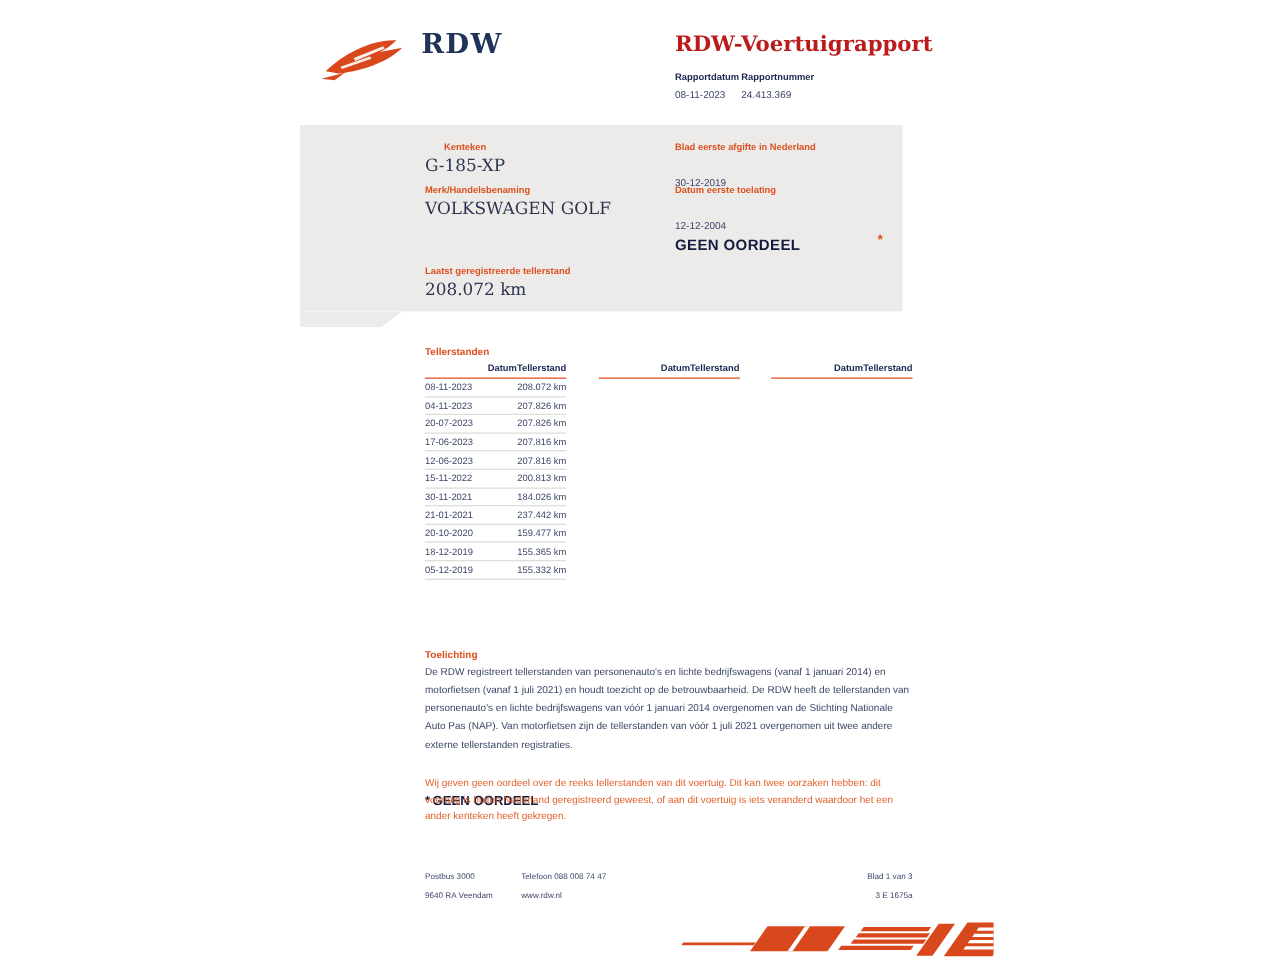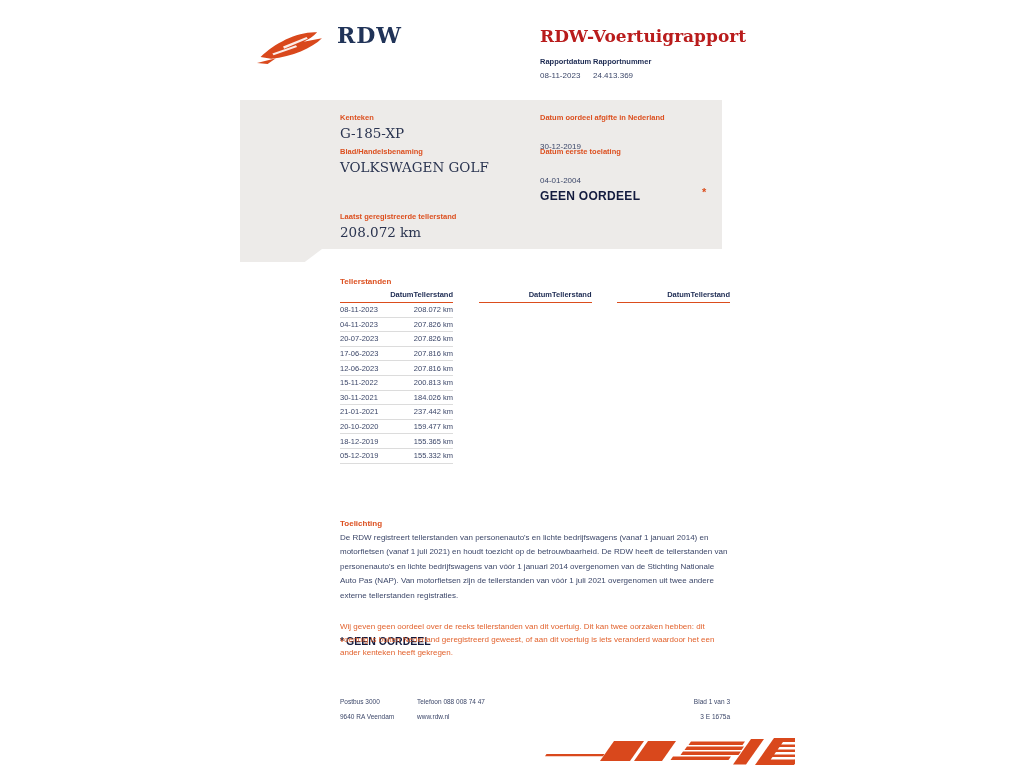--- a/index.html
+++ b/index.html
@@ -80,39 +80,39 @@
     <div class="meta-col1 meta-label">Rapportdatum</div>
     <div class="meta-label">Rapportnummer</div>
   </div>
   <div class="meta-row">
     <div class="meta-col1 meta-value">08-11-2023</div>
     <div class="meta-value">24.413.369</div>
   </div>
 </div>
 
 <div class="abs vbox">
-  <div class="abs" style="left:100px; top:13px;">
+  <div class="abs" style="left:100px; top:13px;text-align:center;">
     <div class="fld-label">Kenteken</div>
     <div class="fld-big">G-185-XP</div>
   </div>
   <div class="abs" style="left:100px; top:47px;">
-    <div class="fld-label">Blad/Handelsbenaming</div>
+    <div class="fld-label">Merk/Handelsbenaming</div>
     <div class="fld-big">VOLKSWAGEN GOLF</div>
   </div>
   <div class="abs" style="left:100px; top:112px;">
     <div class="fld-label">Laatst geregistreerde tellerstand</div>
     <div class="fld-big">208.072 km</div>
   </div>
   <div class="abs" style="left:300px; top:13px;">
-    <div class="fld-label">Datum oordeel afgifte in Nederland</div>
+    <div class="fld-label">Blad eerste afgifte in Nederland</div>
     <div class="fld-small">30-12-2019</div>
   </div>
   <div class="abs" style="left:300px; top:47px;">
     <div class="fld-label">Datum eerste toelating</div>
-    <div class="fld-small">04-01-2004</div>
+    <div class="fld-small">12-12-2004</div>
   </div>
   <div class="abs verdict" style="left:300px; top:89px;">GEEN OORDEEL</div>
   <div class="abs verdict-star" style="left:462px; top:86px;">*</div>
 </div>
 <div class="abs vbox-tab"></div>
 
 <div class="abs tsec-title">Tellerstanden</div>
 
 <div class="abs tgroups">
   <div class="tgroup">

